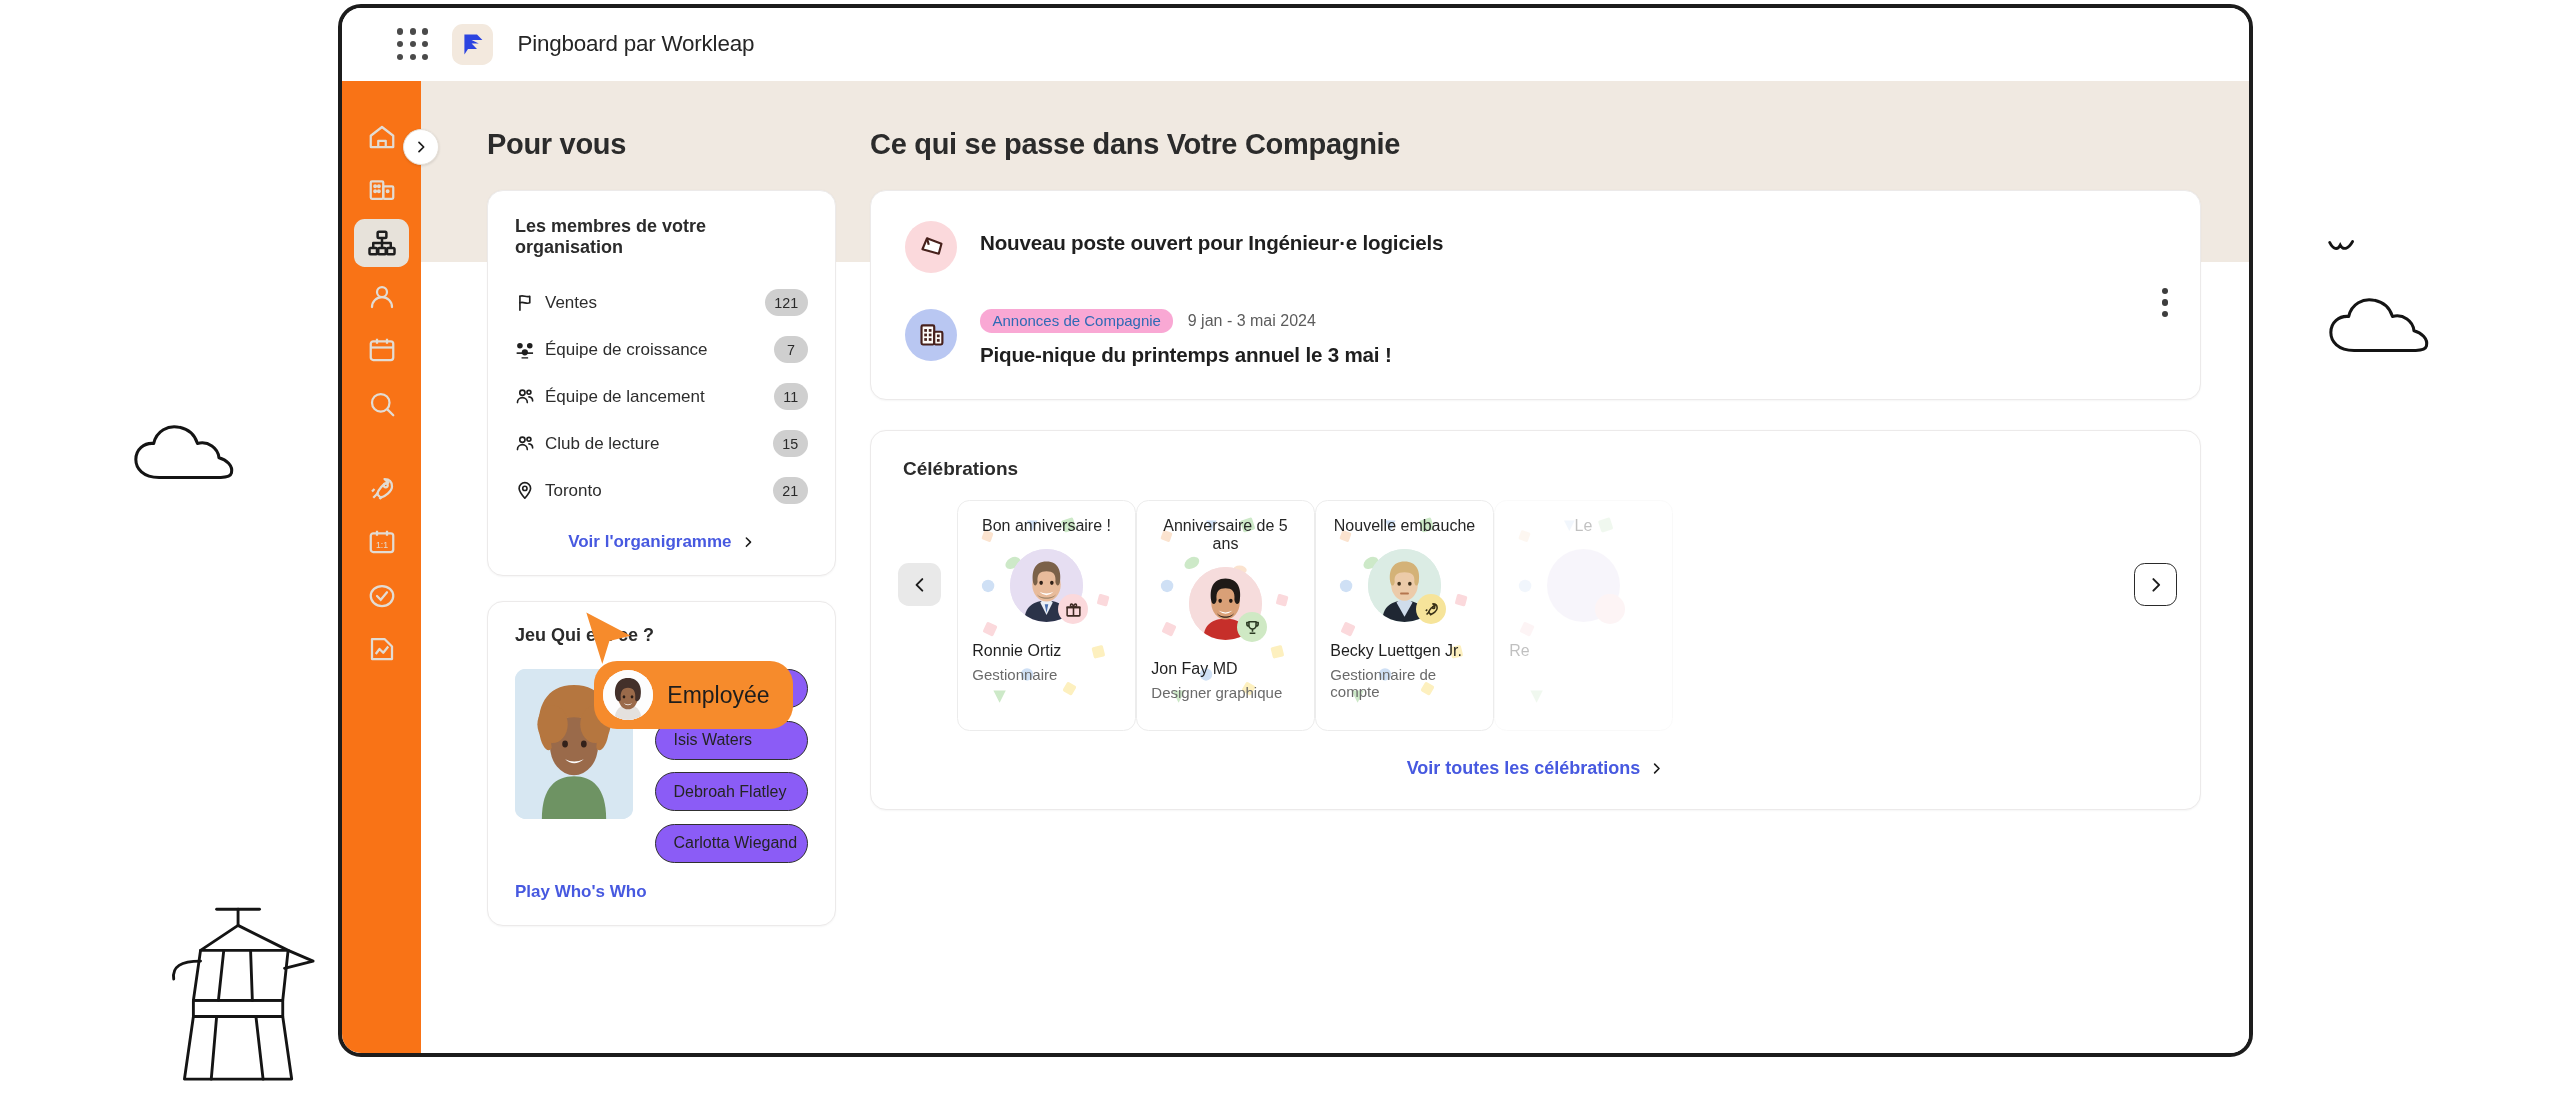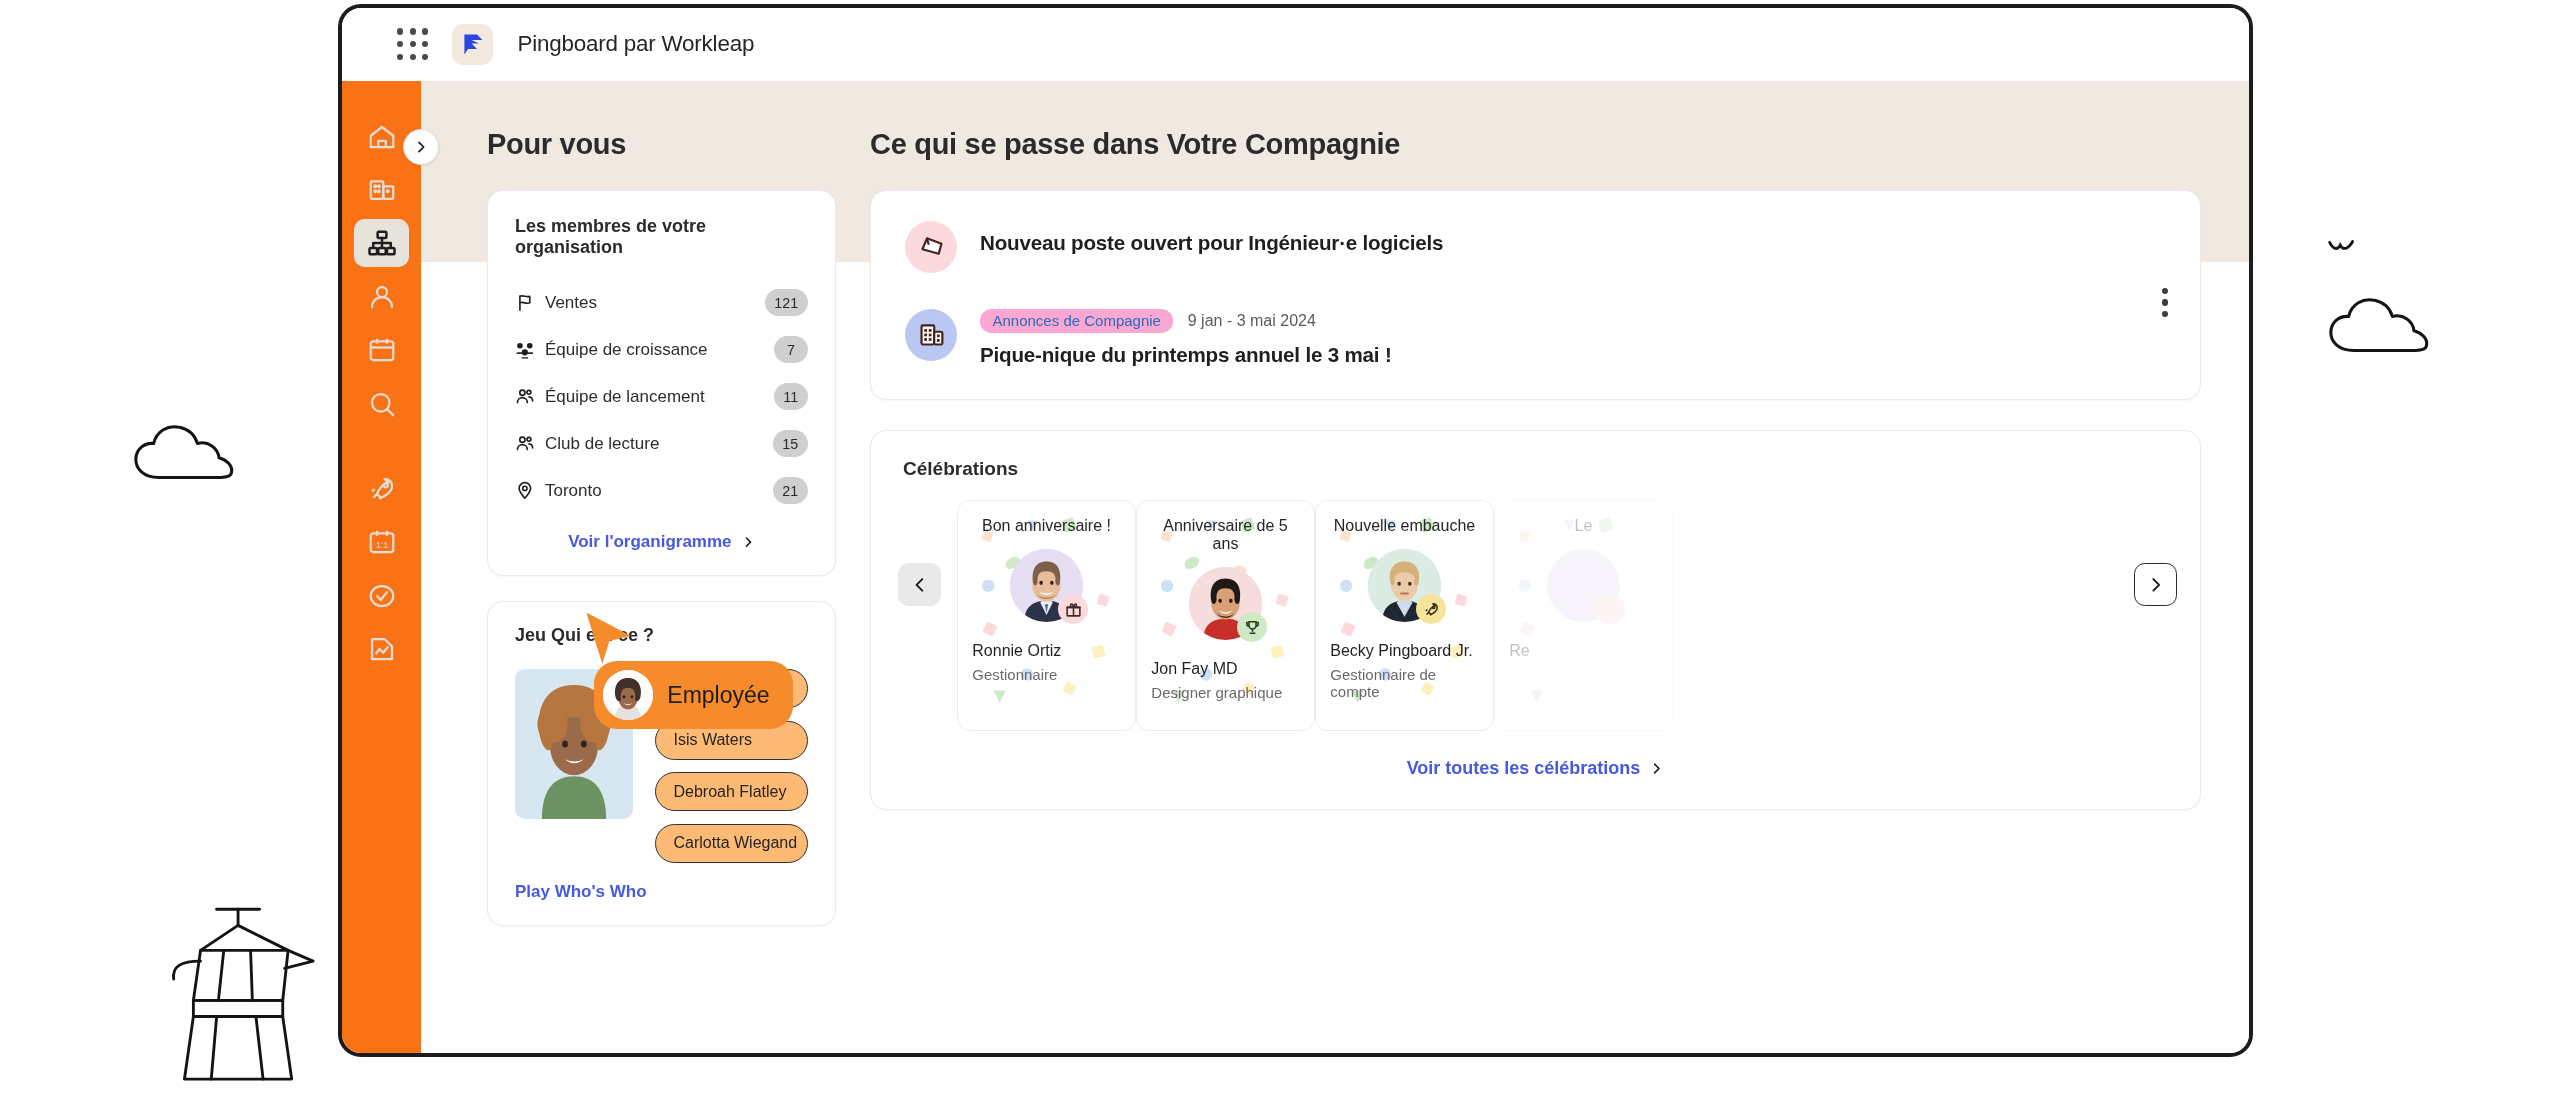--- a/index.html
+++ b/index.html
@@ -109,21 +109,21 @@
   #whos-card { margin-top: 25px; padding: 23px 27px 23px 27px; position: relative; }
   #whos-body { display: flex; gap: 21.5px; margin-top: 23px; }
   #whos-photo {
     width: 118px; height: 150px; border-radius: 10.7px; overflow: hidden;
     background: #d7e7f2; flex: 0 0 118px; position: relative;
   }
   #whos-opts { flex: 1; display: flex; flex-direction: column; gap: 12.5px; }
   .opt {
     height: 39px; border: 1.3px solid #303030; border-radius: 19.7px;
     display: flex; align-items: center; padding-left: 18px;
-    font-size: 16px; color: #242424; background: #fdba74;
+    font-size: 16px; color: #242424; background: #8b5cf6;
   }
   #whos-link { margin-top: 19.7px; color: #4759e0; font-size: 17px; font-weight: bold; }
 
   
   #callout {
     position: absolute; left: 106px; top: 59px; z-index: 30;
     display: flex; align-items: center; gap: 14.3px;
     background: #f68b2c; border-radius: 23px; padding: 9px 23px 9px 9px;
     height: 68px;
   }
@@ -664,21 +664,21 @@
                       </svg>
                     </div>
                     <div class="celeb-badge" style="background:#f6e49a">
                       <svg width="17" height="17" viewBox="0 0 24 24" fill="none" stroke="#3a3218" stroke-width="2.2" stroke-linejoin="round">
                         <path d="M14 4 c4 0 6 2 6 6 c0 4-6 8-9 9 l-3-3 c1-3 5-9 9-9 z"></path>
                         <path d="M9 15 l-4 4 M6 12 l-2 2 M12 18 l-2 2"></path>
                           <circle cx="15" cy="9" r="1.5"></circle>
                       </svg>
                     </div>
                   </div>
-                  <div class="celeb-name">Becky Pingboard Jr.</div>
+                  <div class="celeb-name">Becky Luettgen Jr.</div>
                   <div class="celeb-role">Gestionnaire de compte</div>
                 </div>
 
                 <div class="celeb faded">
                   <svg class="confetti" viewBox="0 0 200 258">
                     <rect x="28" y="34" width="11" height="11" rx="2" fill="#fbe3cf" transform="rotate(20 33 39)"></rect>
                     <polygon points="78,22 90,22 84,34" fill="#cfe0f5"></polygon>
                     <rect x="118" y="20" width="14" height="14" rx="2" fill="#cde9c8" transform="rotate(-18 125 27)"></rect>
                     <circle cx="34" cy="96" r="7" fill="#cfe0f5"></circle>
                     <rect x="30" y="138" width="13" height="13" rx="2" fill="#fbd9dc" transform="rotate(25 36 144)"></rect>

